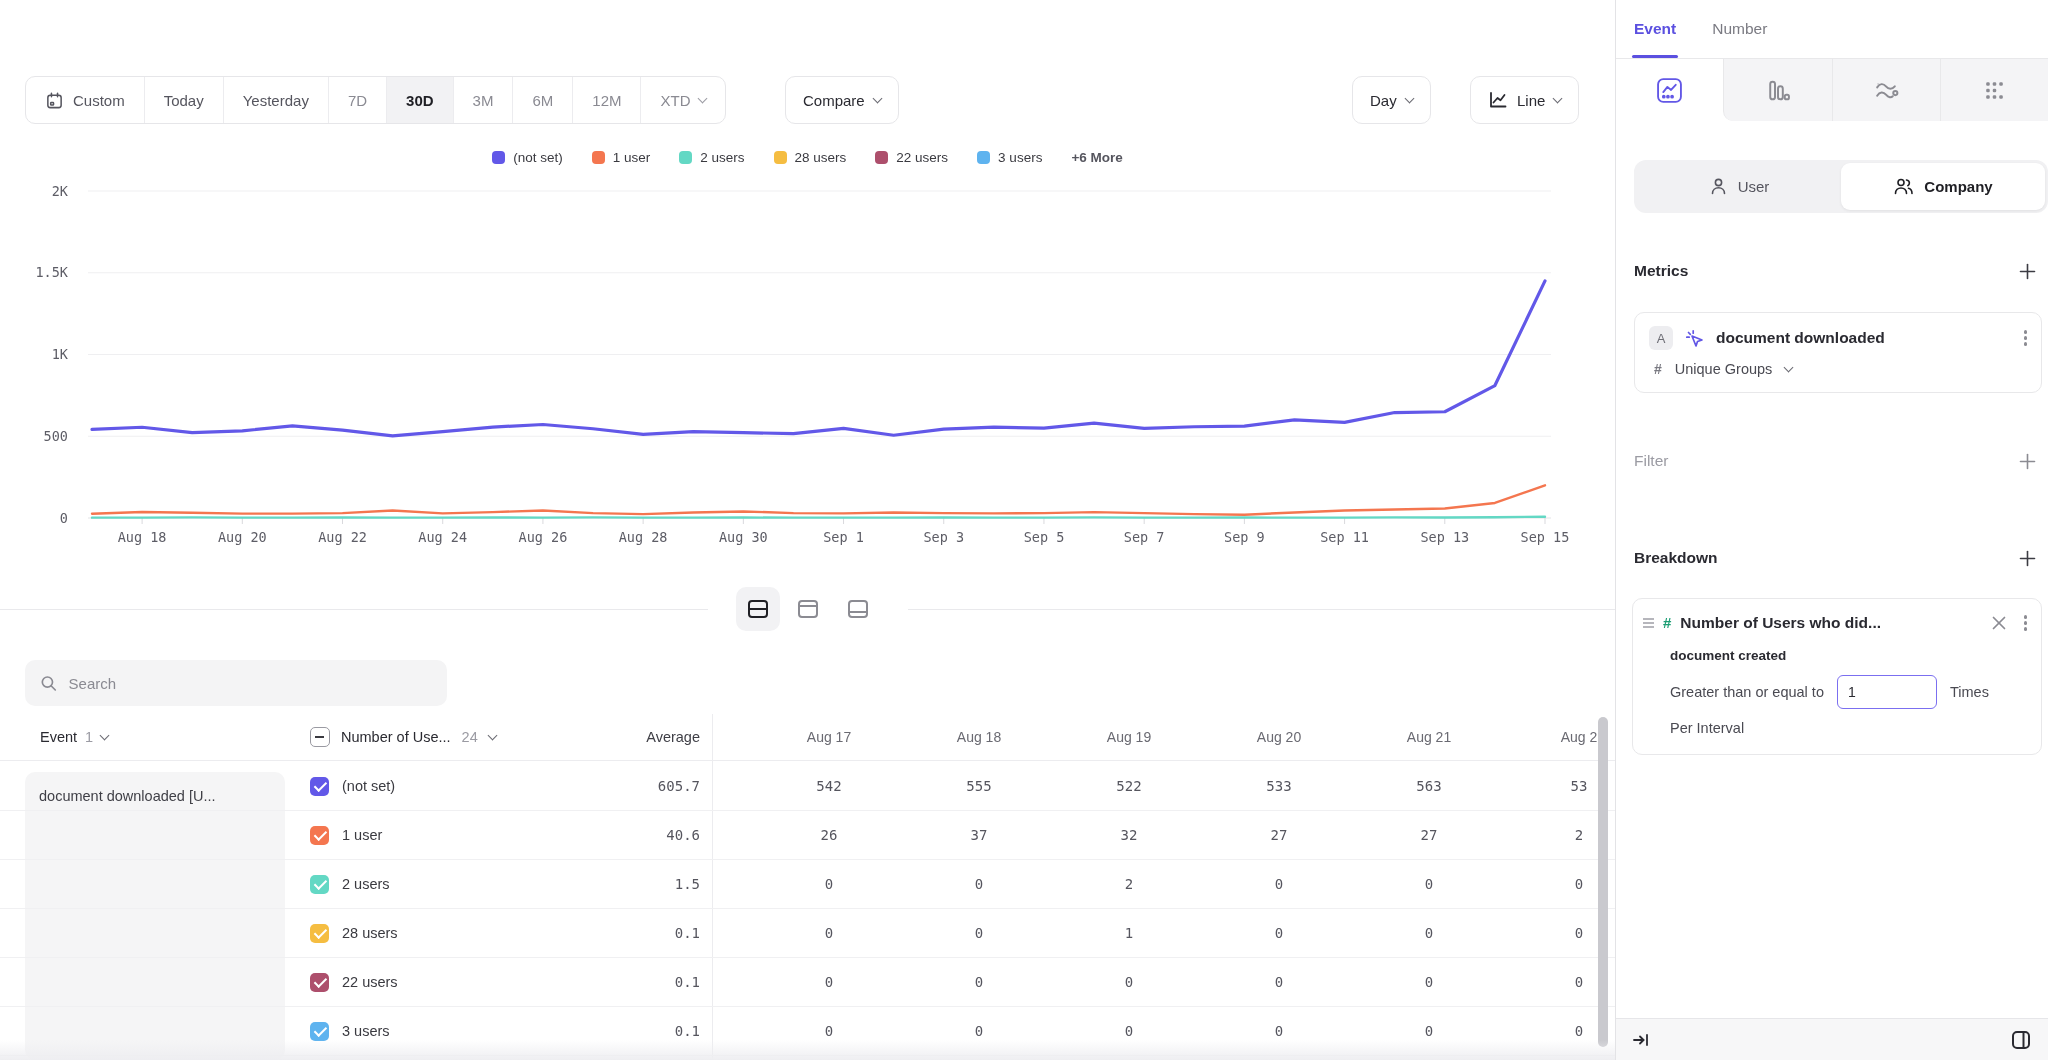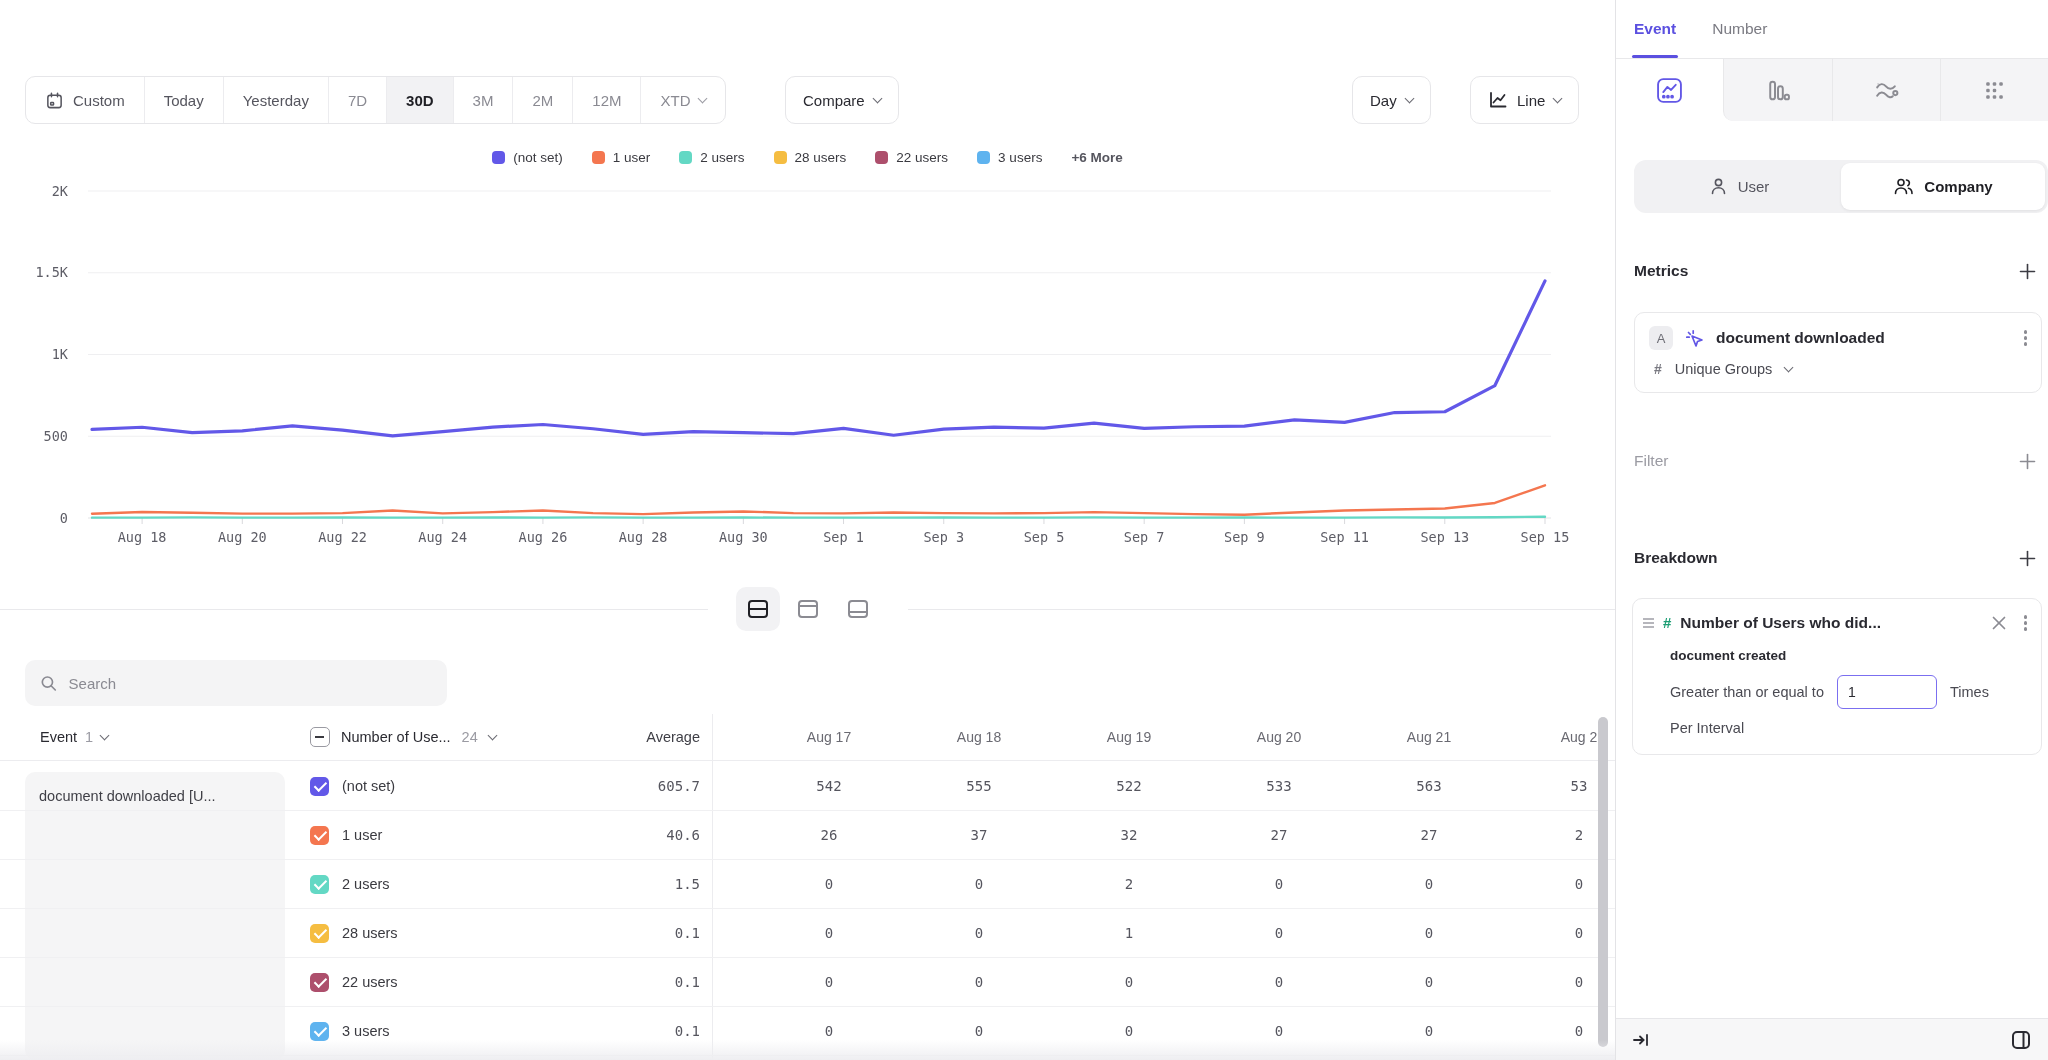--- a/index.html
+++ b/index.html
@@ -162,21 +162,21 @@
       <div class="range-seg">
           <span>7D</span>
         </div>
       <div class="range-seg active">
           <span>30D</span>
         </div>
       <div class="range-seg">
           <span>3M</span>
         </div>
       <div class="range-seg">
-          <span>2M</span>
+          <span>6M</span>
         </div>
       <div class="range-seg">
           <span>12M</span>
         </div>
       <div class="range-seg">
           <span>XTD</span>
           <span class="chev lt"></span>
         </div>
     </div>
 

